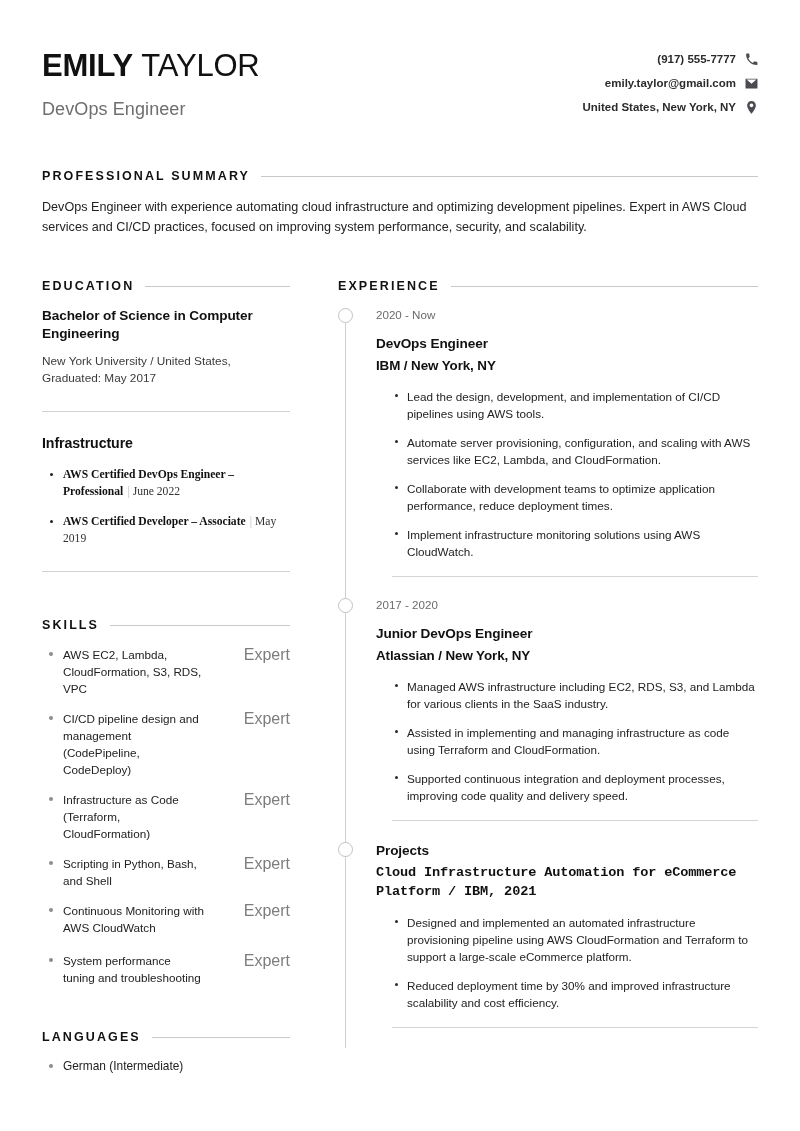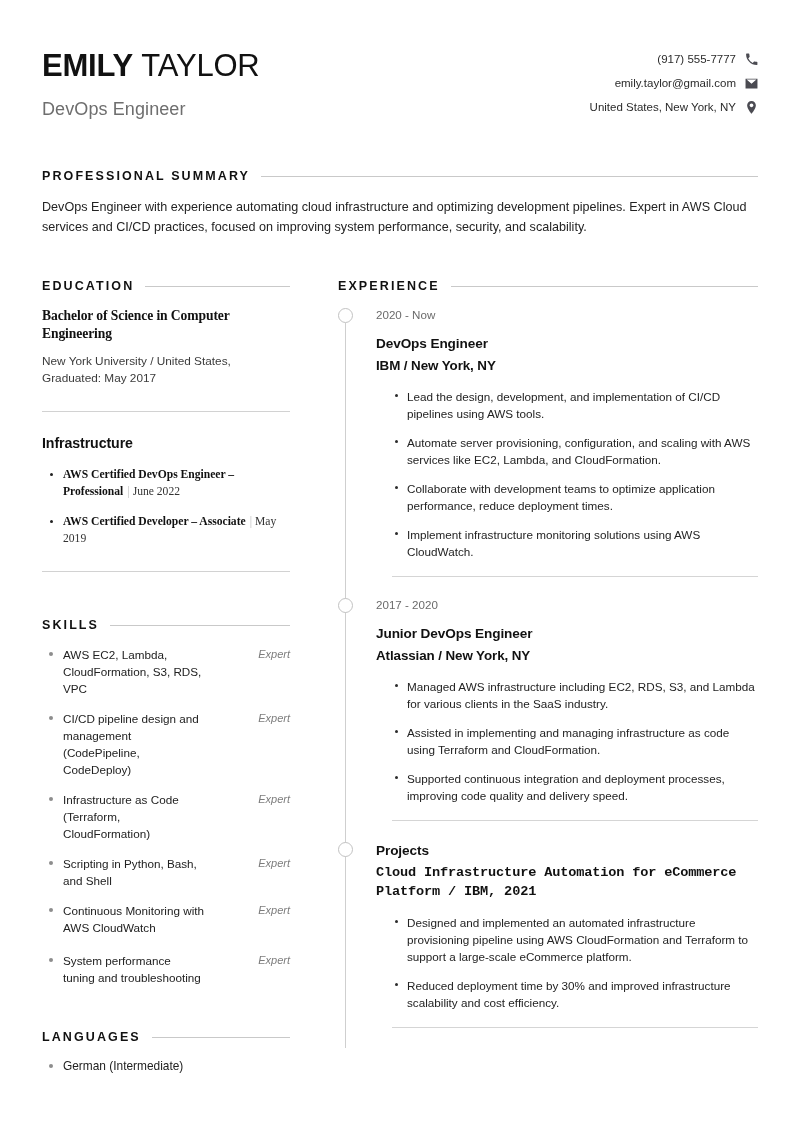--- a/index.html
+++ b/index.html
@@ -52,20 +52,21 @@
     margin-top: 13px;
     letter-spacing: 0.1px;
   }
 
   .contacts {
     display: flex;
     flex-direction: column;
     align-items: flex-end;
     gap: 10px;
     padding-top: 6px;
+    font-weight: bold;
   }
 
   .contact-row {
     display: flex;
     align-items: center;
     justify-content: flex-end;
     gap: 9px;
     font-size: 11.5px;
     line-height: 14px;
     color: #2b2b2b;
@@ -132,21 +133,20 @@
     width: 100%;
   }
 
   
   .edu-degree {
     font-size: 13.6px;
     font-weight: 700;
     line-height: 18px;
     color: #111111;
     letter-spacing: -0.1px;
-    font-family: Liberation Serif, serif;
   }
   .edu-meta {
     font-size: 11.8px;
     line-height: 17px;
     color: #3b3b3b;
     margin-top: 10px;
   }
 
   .block-gap-a { height: 24px; }
   .block-gap-b { height: 22px; }
@@ -219,26 +219,25 @@
     content: "";
     position: absolute;
     left: 7px;
     top: 6px;
     width: 4px;
     height: 4px;
     border-radius: 50%;
     background: #8d8d8d;
   }
   .skill-level {
-    font-size: 11px;
+    font-size: 16px;
     line-height: 17px;
     color: #7d7d7d;
     white-space: nowrap;
     flex: 0 0 auto;
-    font-style: italic;
   }
 
   
   ul.lang-list { list-style: none; }
   ul.lang-list li {
     position: relative;
     padding-left: 21px;
     font-size: 11.9px;
     line-height: 17px;
     color: #222222;

